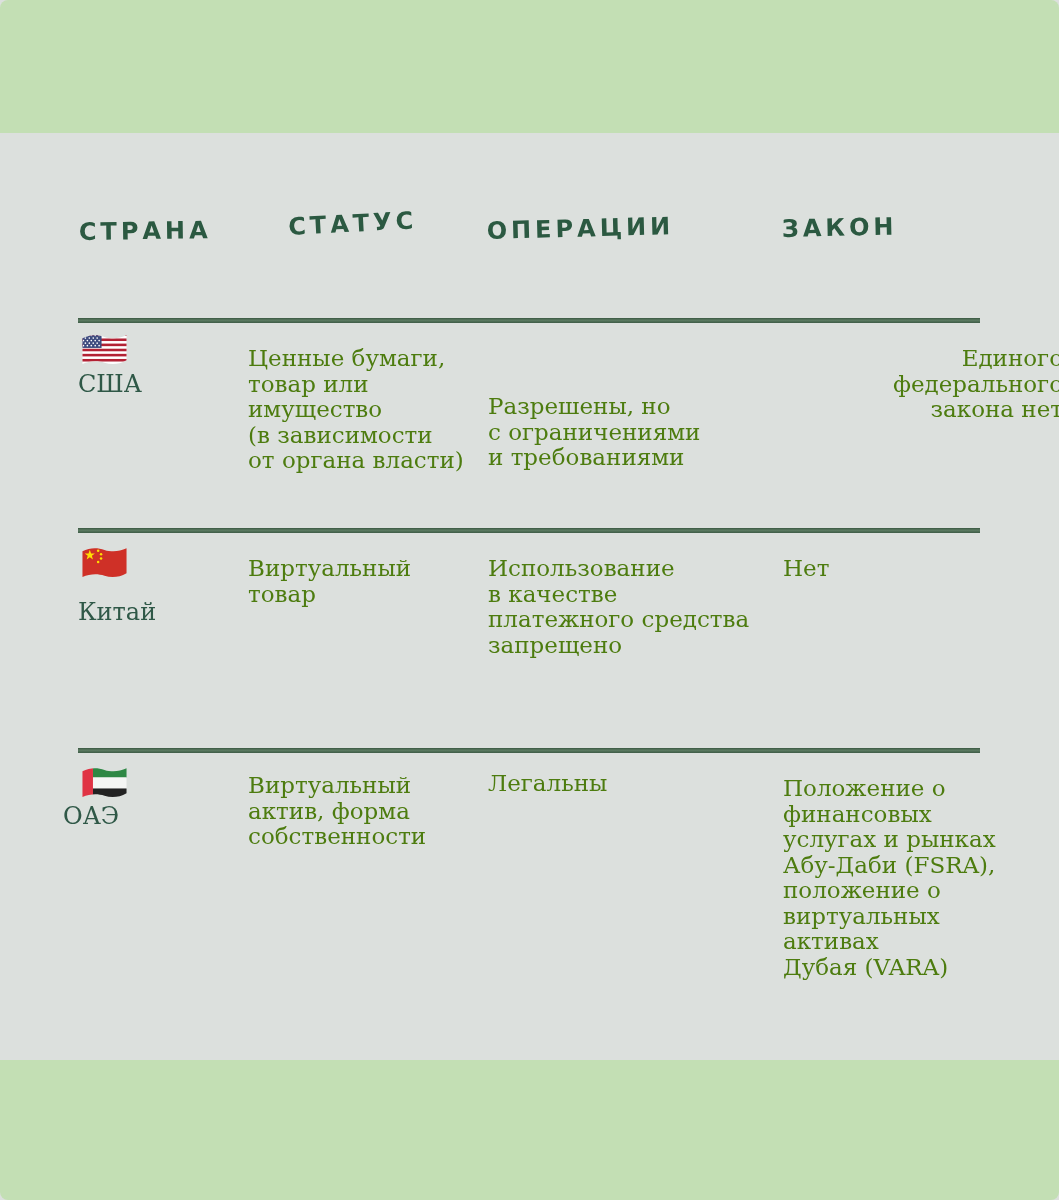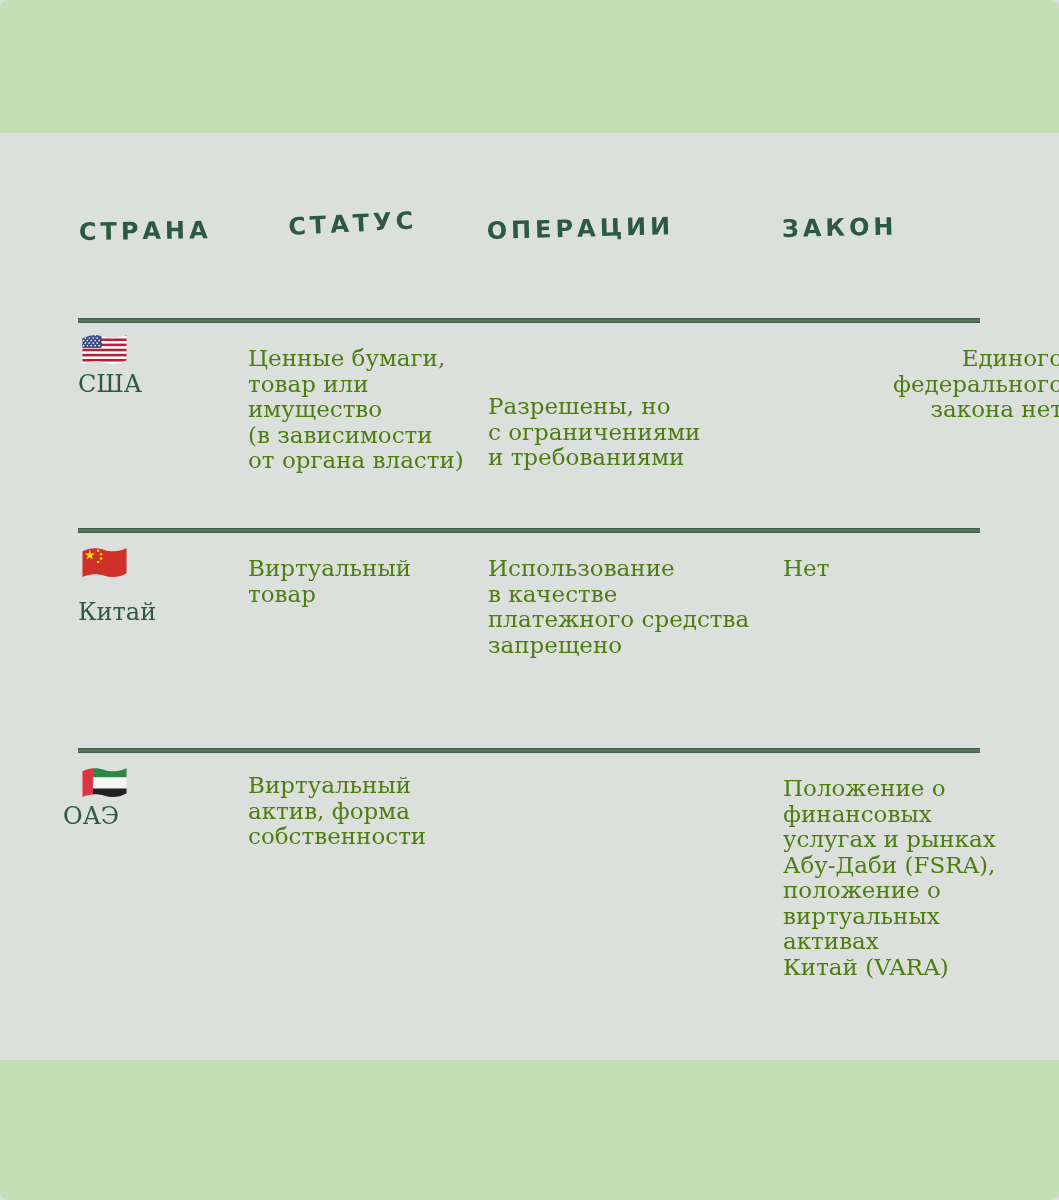--- a/index.html
+++ b/index.html
@@ -176,22 +176,23 @@
         <rect x="12" y="11.3" width="36" height="11.4" fill="#f5f6f4"></rect>
         <rect x="12" y="22.6" width="36" height="11.4" fill="#222222"></rect>
         <rect x="0" y="0" width="12.2" height="34" fill="#e03344"></rect>
       </g>
     </svg>
   </span>
   <div class="country c-ae">ОАЭ</div>
   <div class="cell cell-ae-status">Виртуальный
 актив, форма
 собственности</div>
+  <div class="cell cell-ae-operations">Легальны</div>
   <div class="cell cell-ae-law">Положение о
 финансовых
 услугах и рынках
 Абу-Даби (FSRA),
 положение о
 виртуальных
 активах
-Китай (VARA)</div>
+Дубая (VARA)</div>
 
 </div>
 
 </body></html>

